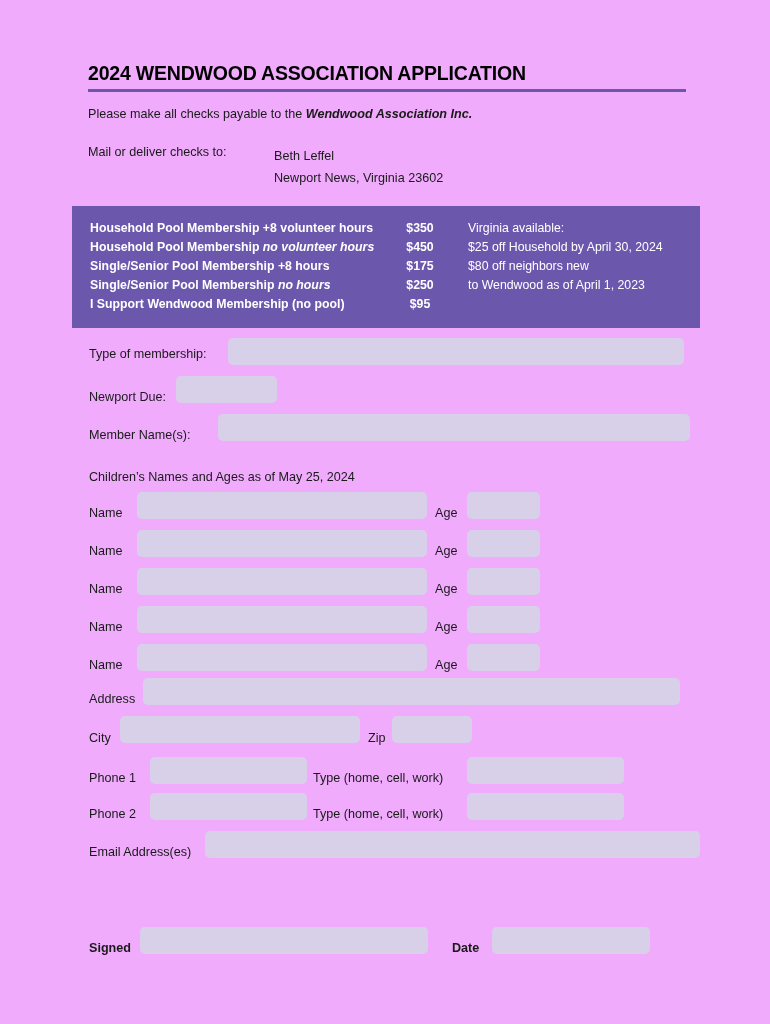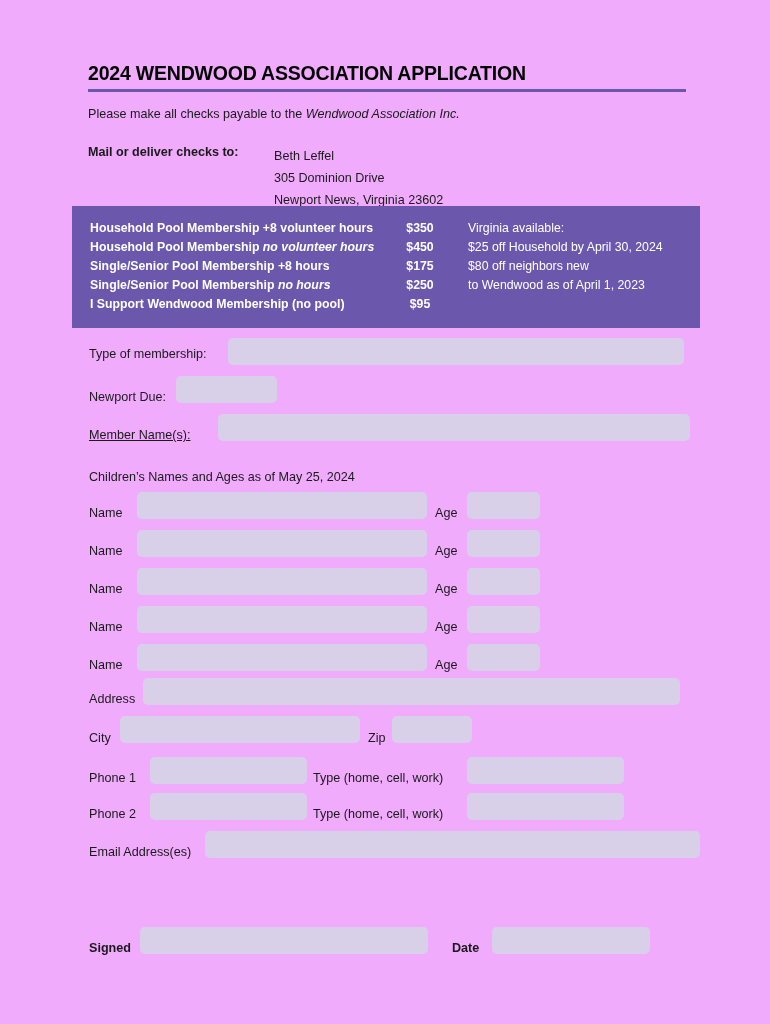--- a/index.html
+++ b/index.html
@@ -43,29 +43,29 @@
 
   
   .intro-line {
     position: absolute;
     left: 88px;
     top: 107px;
     font-size: 12.6px;
     white-space: nowrap;
   }
   .intro-line .bi {
+    font-weight: bold;
+    font-style: italic;
+  }
+  .mail-label {
+    position: absolute;
+    left: 88px;
+    top: 145px;
+    font-size: 12.6px;
     font-weight: normal;
-    font-style: italic;
-  }
-  .mail-label {
-    position: absolute;
-    left: 88px;
-    top: 145px;
-    font-size: 12.6px;
-    font-weight: bold;
     white-space: nowrap;
   }
   .addr-block {
     position: absolute;
     left: 274px;
     top: 145px;
     font-size: 12.6px;
     line-height: 22px;
     white-space: nowrap;
   }
@@ -146,21 +146,20 @@
 <div class="page">
 
   <div class="doc-title">2024 WENDWOOD ASSOCIATION APPLICATION</div>
   <div class="title-rule"></div>
 
   <div class="intro-line"><span>Please make all checks payable to the </span><span class="bi">Wendwood Association Inc.</span></div>
 
   <div class="mail-label">Mail or deliver checks to:</div>
   <div class="addr-block">
     <div>Beth Leffel</div>
-    <div>305 Dominion Drive</div>
     <div>Newport News, Virginia 23602</div>
   </div>
 
   <div class="price-banner">
     <div class="price-row" style="top:15px">
       <span class="pname"><span>Household Pool Membership +8 volunteer hours</span><i></i><span></span></span>
       <span class="pamt">$350</span>
       <span class="pnote">Virginia available:</span>
     </div>
     <div class="price-row" style="top:34px">
@@ -184,21 +183,21 @@
       <span class="pnote"></span>
     </div>
   </div>
 
   <div class="lbl" style="left:89px; top:347px;">Type of membership:</div>
   <div class="fld" style="left:228px; top:338px; width:456px; height:27px;"></div>
 
   <div class="lbl" style="left:89px; top:390px;">Newport Due:</div>
   <div class="fld" style="left:176px; top:376px; width:101px; height:27px;"></div>
 
-  <div class="lbl" style="left:89px; top:428px;text-decoration:underline;">Member Name(s):</div>
+  <div class="lbl" style="left:89px; top:428px;">Member Name(s):</div>
   <div class="fld" style="left:218px; top:414px; width:472px; height:27px;"></div>
 
   <div class="section-note" style="top:470px;">Children’s Names and Ages as of May 25, 2024</div>
 
   <div class="lbl" style="left:89px; top:506px;">Name</div>
   <div class="fld" style="left:137px; top:492px; width:290px; height:27px;"></div>
   <div class="lbl" style="left:435px; top:506px;">Age</div>
   <div class="fld" style="left:467px; top:492px; width:73px; height:27px;"></div>
 
   <div class="lbl" style="left:89px; top:544px;">Name</div>

